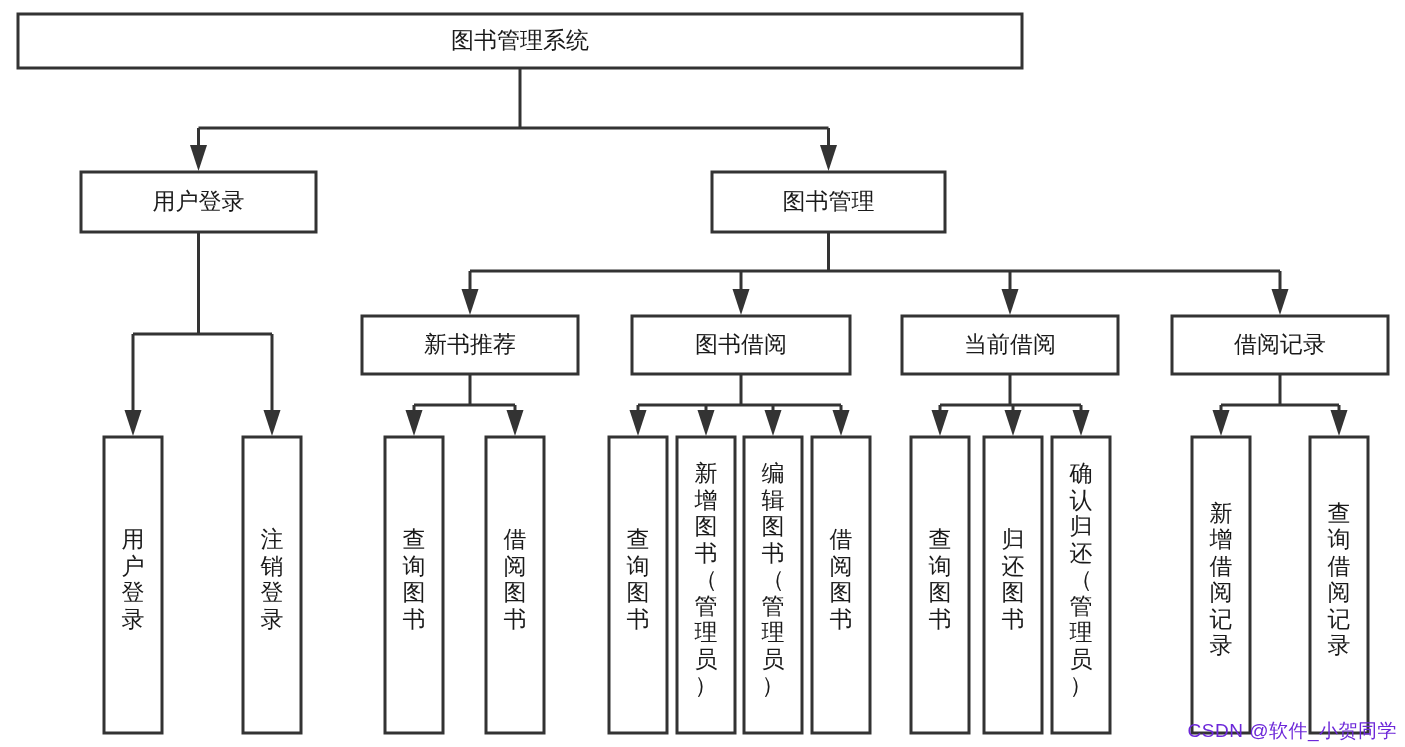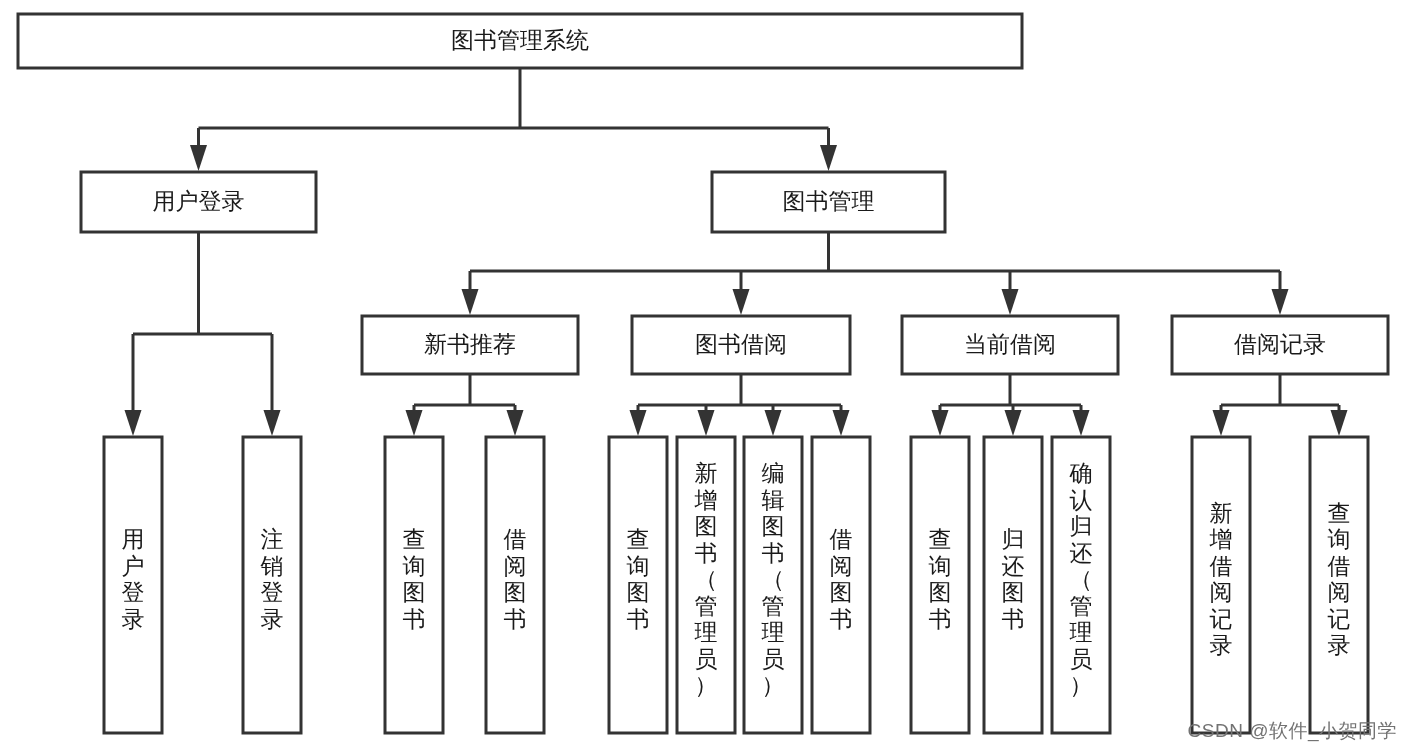--- a/index.html
+++ b/index.html
@@ -53,21 +53,21 @@
     font-family: "Liberation Sans", "DejaVu Sans", sans-serif;
     font-size: 23px;
     text-anchor: middle;
   }
   .watermark-text {
     position: absolute;
     right: 8px;
     bottom: 3px;
     font-family: "Liberation Sans", "DejaVu Sans", sans-serif;
     font-size: 19px;
-    color: #737373;
+    color: #6d28d9;
     white-space: nowrap;
     letter-spacing: 0.5px;
     pointer-events: none;
   }
 </style>
 </head>
 <body>
 
 <div id="diagram-root">
   <svg id="tree-svg" viewBox="0 0 1405 747">

